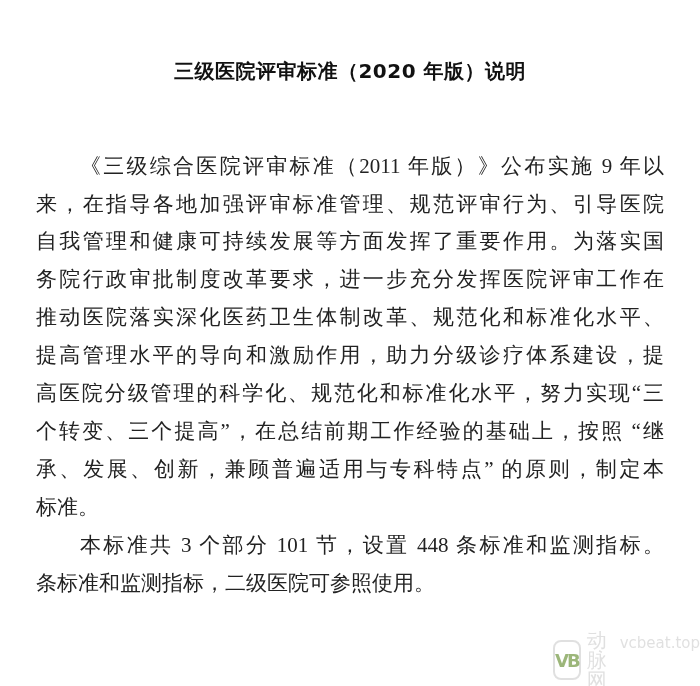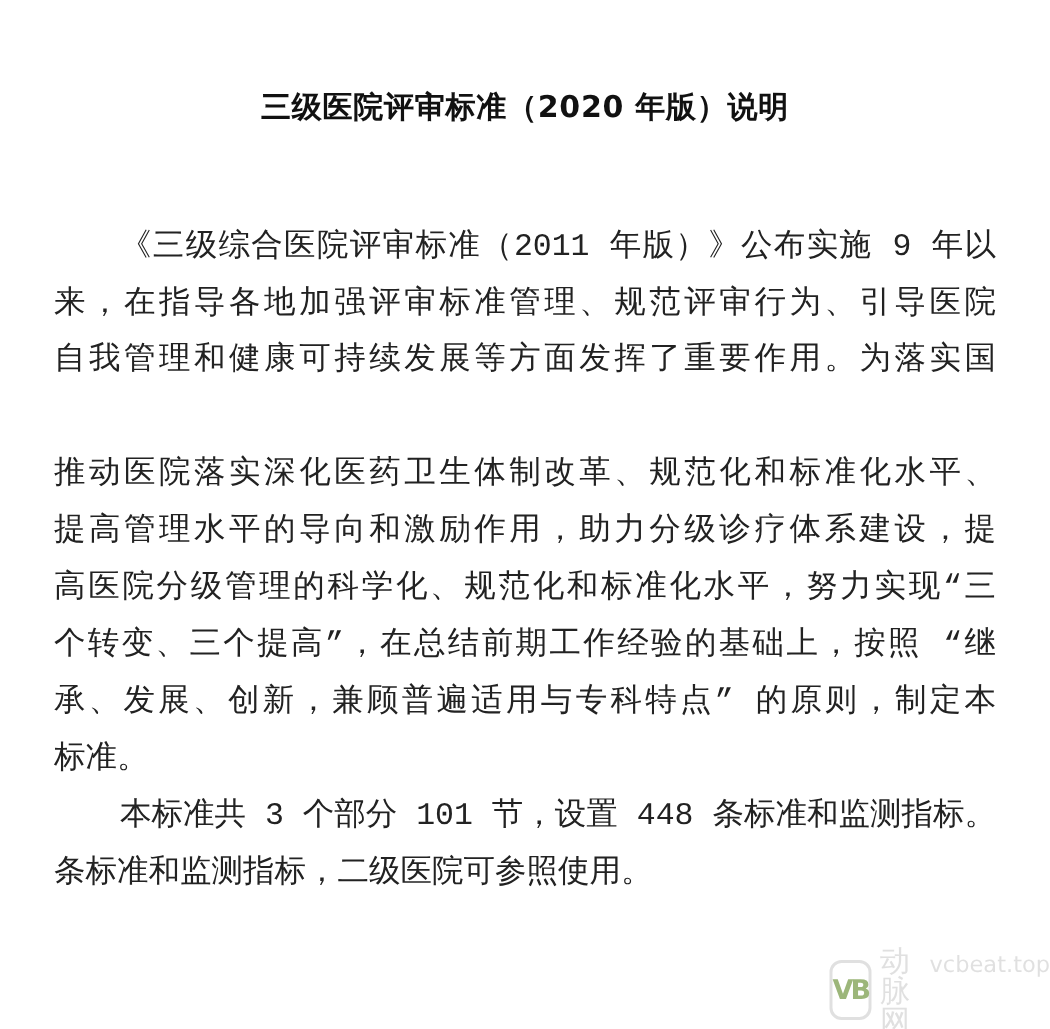--- a/index.html
+++ b/index.html
@@ -28,21 +28,21 @@
     font-family: "DejaVu Sans", "Liberation Sans", sans-serif;
     font-size: 20px;
     font-weight: bold;
     letter-spacing: 0.5px;
     color: #111111;
   }
   .line {
     position: absolute;
     left: 36px;
     width: 628px;
-    font-family: Liberation Mono, monospace;
+    font-family: Liberation Serif, serif;
     font-size: 21px;
     line-height: 28px;
     white-space: nowrap;
     text-align: justify;
     text-align-last: justify;
     color: #222222;
   }
   .line.indent { left: 80px; width: 584px; }
   .line.last { text-align-last: left; }
   .watermark {
@@ -91,20 +91,21 @@
 </style>
 </head>
 <body>
 
 <div class="page">
   <div class="title">三级医院评审标准（2020 年版）说明</div>
 
   <div class="line indent" style="top:152px">《三级综合医院评审标准（2011 年版）》公布实施 9 年以</div>
   <div class="line" style="top:190px">来，在指导各地加强评审标准管理、规范评审行为、引导医院</div>
   <div class="line" style="top:227px">自我管理和健康可持续发展等方面发挥了重要作用。为落实国</div>
+  <div class="line" style="top:265px">务院行政审批制度改革要求，进一步充分发挥医院评审工作在</div>
   <div class="line" style="top:303px">推动医院落实深化医药卫生体制改革、规范化和标准化水平、</div>
   <div class="line" style="top:341px">提高管理水平的导向和激励作用，助力分级诊疗体系建设，提</div>
   <div class="line" style="top:379px">高医院分级管理的科学化、规范化和标准化水平，努力实现“三</div>
   <div class="line" style="top:417px">个转变、三个提高”，在总结前期工作经验的基础上，按照 “继</div>
   <div class="line" style="top:455px">承、发展、创新，兼顾普遍适用与专科特点” 的原则，制定本</div>
   <div class="line last" style="top:493px">标准。</div>
 
   <div class="line indent" style="top:531px">本标准共 3 个部分 101 节，设置 448 条标准和监测指标。</div>
   <div class="line last" style="top:569px">条标准和监测指标，二级医院可参照使用。</div>
 

